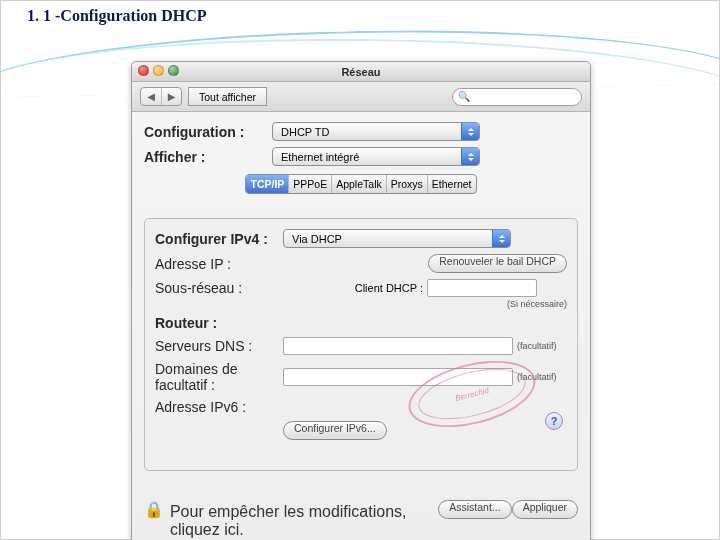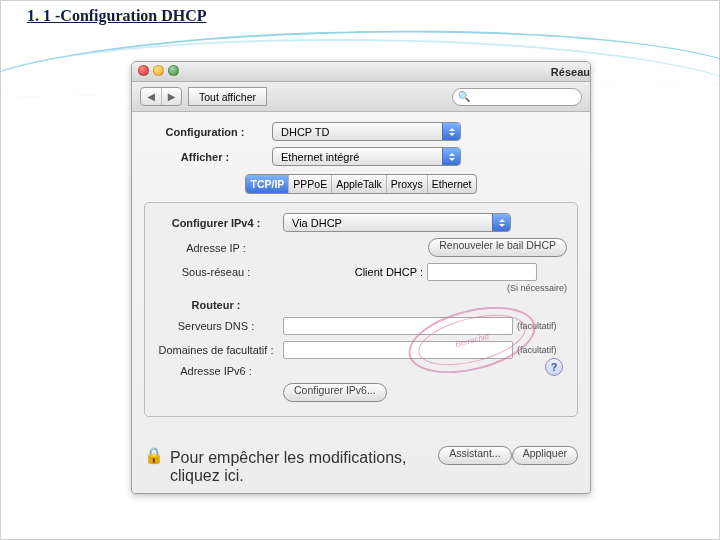--- a/index.html
+++ b/index.html
@@ -30,41 +30,40 @@
   .wave2 {
     top: 38px;
     border-top-color: #a8e0ec;
     transform: rotate(0.5deg);
   }
   .slide-title {
     position: absolute;
     top: 6px; left: 26px;
     font-size: 16px;
     font-weight: bold;
-    text-decoration: underline;
     color: #0d1a4a;
     font-family: Georgia, serif;
   }
   .window {
     position: absolute;
     top: 60px; left: 130px;
     width: 460px;
     background: linear-gradient(#f6f6f6, #ededed);
     border: 1px solid #a0a0a0;
     border-radius: 5px 5px 4px 4px;
     box-shadow: 0 2px 6px rgba(0,0,0,0.25);
   }
   .titlebar {
     height: 20px;
     background: linear-gradient(#f2f2f2, #d4d4d4);
     border-bottom: 1px solid #b0b0b0;
     border-radius: 5px 5px 0 0;
     display: flex;
     align-items: center;
-    justify-content: flex-end;
+    justify-content: center;
     position: relative;
   }
   .traffic { position: absolute; left: 6px; top: 3px; display: flex; gap: 4px; }
   .traffic span { width: 11px; height: 11px; border-radius: 50%; display: inline-block; border: 1px solid rgba(0,0,0,0.2); }
   .tr-red { background: radial-gradient(circle at 35% 30%, #ff8a80, #d32f2f); }
   .tr-yel { background: radial-gradient(circle at 35% 30%, #ffe082, #f9a825); }
   .tr-grn { background: radial-gradient(circle at 35% 30%, #a5d6a7, #388e3c); }
   .titlebar-title { font-size: 11px; color: #2b2b2b; font-weight: bold; }
   .toolbar {
     height: 30px;
@@ -99,34 +98,34 @@
     width: 130px; height: 18px;
     border: 1px solid #a0a0a0;
     border-radius: 9px;
     background: #fff;
     display:flex;align-items:center;
     padding-left: 5px;
     color:#888;font-size:10px;
   }
   .content { padding: 10px 12px 8px; }
   .row { display:flex; align-items:center; margin-bottom:6px; }
-  .rlabel { width: 128px; text-align:center; padding-right:6px; color:#2a2a2a; font-size:11px; }
+  .rlabel { width: 128px; text-align:left; padding-right:6px; color:#2a2a2a; font-size:14px; }
   .rlabel.bold { font-weight:bold; }
   .select {
     flex: 0 0 auto;
     height: 19px;
     background: linear-gradient(#fefefe,#e0e0e0);
     border: 1px solid #8f8f8f;
     border-radius: 4px;
     display:flex;align-items:center;
     padding: 0 5px 0 8px;
     font-size:11px;
     position:relative;
   }
-  .sel-w1 { width: 189px; }
+  .sel-w1 { width: 208px; }
   .sel-w2 { width: 228px; }
   .sel-cap {
     position:absolute; right:0; top:0; bottom:0;
     width:18px;
     background: linear-gradient(#7fb3ff,#3a6fd8);
     border-left:1px solid #4a74c7;
     border-radius:0 3px 3px 0;
     display:flex;flex-direction:column;align-items:center;justify-content:center;
   }
   .sel-cap::before{content:"";border-left:3px solid transparent;border-right:3px solid transparent;border-bottom:3px solid #fff;margin-bottom:1px;}
@@ -145,25 +144,25 @@
     font-size:10.5px;
     border-right:1px solid #b5b5b5;
   }
   .tab:last-child{border-right:none;}
   .tab.active {
     background: linear-gradient(#7eb4ff,#3e72d9);
     color:#fff;
     font-weight:bold;
   }
   .panel {
-    margin-top:8px;
+    margin-top:24px;
     border: 1px solid #bcbcbc;
     border-radius: 5px;
     background: #efefef;
-    padding: 10px 10px 8px;
+    padding: 10px 10px 24px;
   }
   .pushbtn {
     height: 19px;
     padding: 0 10px;
     border: 1px solid #8a8a8a;
     border-radius: 10px;
     background: linear-gradient(#fdfdfd,#dedede);
     font-size:10.5px;
     display:inline-flex;align-items:flex-start;
     color:#444;

